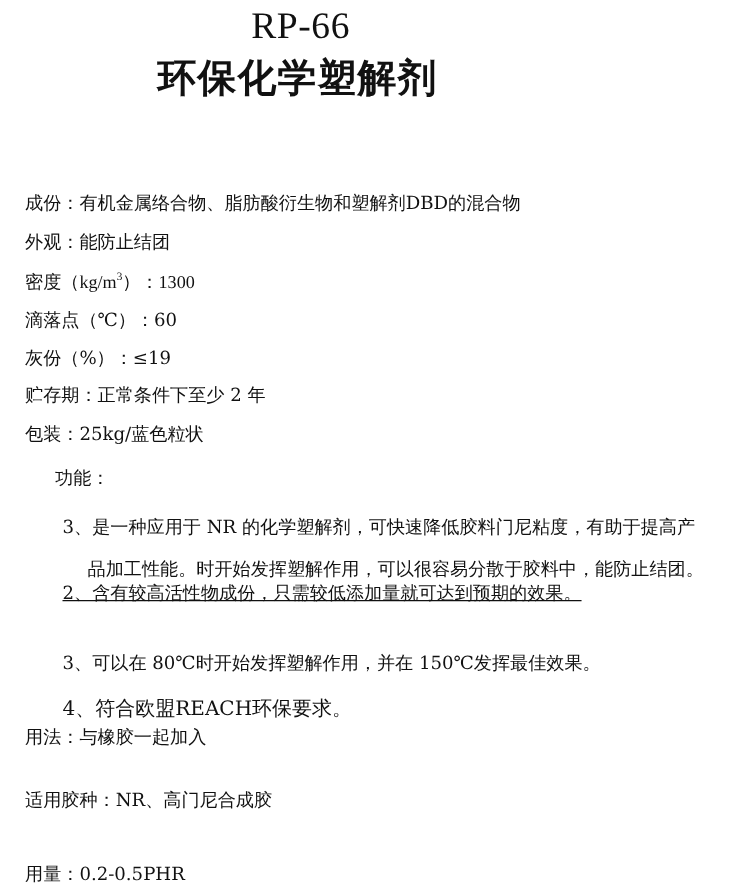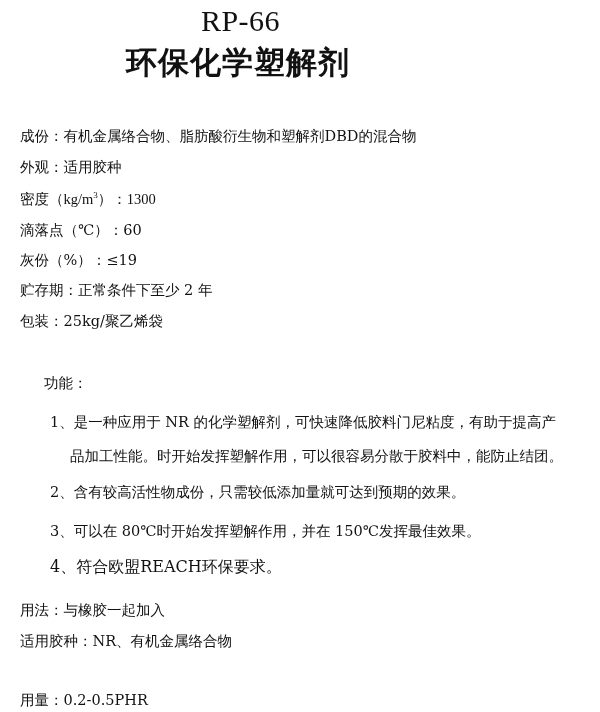--- a/index.html
+++ b/index.html
@@ -22,21 +22,21 @@
       font-size: 30px; line-height: 34px; letter-spacing: 0.5px;
     }
     .title-name {
       top: 44px; left: 0; width: 476px; text-align: center;
       font-family: Liberation Sans, sans-serif;
       font-weight: bold; font-size: 31px; line-height: 38px;
       letter-spacing: 1px;
     }
     .spec {
       left: 20px;
-      font-size: 14.5px; line-height: 20px;
+      font-size: 14.5px; line-height: 20px; margin-top: 27px;
     }
     .spec sup { font-size: 9px; vertical-align: super; line-height: 0; }
     .func-head { left: 20px; font-size: 14.5px; line-height: 20px; }
     .func-item {
       left: 50px;
       font-size: 14.5px; line-height: 20px;
     }
     .func-item.cont { left: 70px; }
     .func-item.big { font-size: 16px; }
     .usage { left: 20px; font-size: 14.5px; line-height: 20px; }
@@ -44,36 +44,36 @@
 </head>
 <body>
 
 <div>
 
   <div class="abs title-code">RP-66</div>
   <div class="abs title-name">环保化学塑解剂</div>
 
   <div>
     <div class="abs spec" style="top:126px;">成份：有机金属络合物、脂肪酸衍生物和塑解剂DBD的混合物</div>
-    <div class="abs spec" style="top:157px;">外观：适用胶种</div>
+    <div class="abs spec" style="top:157px;">外观：能防止结团</div>
     <div class="abs spec" style="top:189px;font-family:Liberation Serif, serif;"><span>密度（kg/m</span><sup>3</sup><span>）：1300</span></div>
     <div class="abs spec" style="top:220px;text-align:center;">滴落点（℃）：60</div>
     <div class="abs spec" style="top:250px;">灰份（%）：≤19</div>
     <div class="abs spec" style="top:280px;">贮存期：正常条件下至少 2 年</div>
-    <div class="abs spec" style="top:311px;">包装：25kg/聚乙烯袋</div>
+    <div class="abs spec" style="top:311px;">包装：25kg/蓝色粒状</div>
   </div>
 
   <div>
     <div class="abs func-head" style="top:373px;margin-left:24px;">功能：</div>
-    <div class="abs func-item" style="top:412px;">1、是一种应用于 NR 的化学塑解剂，可快速降低胶料门尼粘度，有助于提高产</div>
+    <div class="abs func-item" style="top:412px;">3、是一种应用于 NR 的化学塑解剂，可快速降低胶料门尼粘度，有助于提高产</div>
     <div class="abs func-item cont" style="top:446px;">品加工性能。时开始发挥塑解作用，可以很容易分散于胶料中，能防止结团。</div>
-    <div class="abs func-item" style="top:482px;">2、含有较高活性物成份，只需较低添加量就可达到预期的效果。</div>
+    <div class="abs func-item" style="top:465px;text-decoration:underline;">2、含有较高活性物成份，只需较低添加量就可达到预期的效果。</div>
     <div class="abs func-item" style="top:521px;">3、可以在 80℃时开始发挥塑解作用，并在 150℃发挥最佳效果。</div>
     <div class="abs func-item big" style="top:557px;">4、符合欧盟REACH环保要求。</div>
   </div>
 
   <div>
-    <div class="abs usage" style="top:600px;">用法：与橡胶一起加入</div>
-    <div class="abs usage" style="top:631px;">适用胶种：NR、有机金属络合物</div>
+    <div class="abs usage" style="top:580px;">用法：与橡胶一起加入</div>
+    <div class="abs usage" style="top:631px;">适用胶种：NR、高门尼合成胶</div>
     <div class="abs usage" style="top:690px;">用量：0.2-0.5PHR</div>
   </div>
 
 </div>
 
 </body></html>

